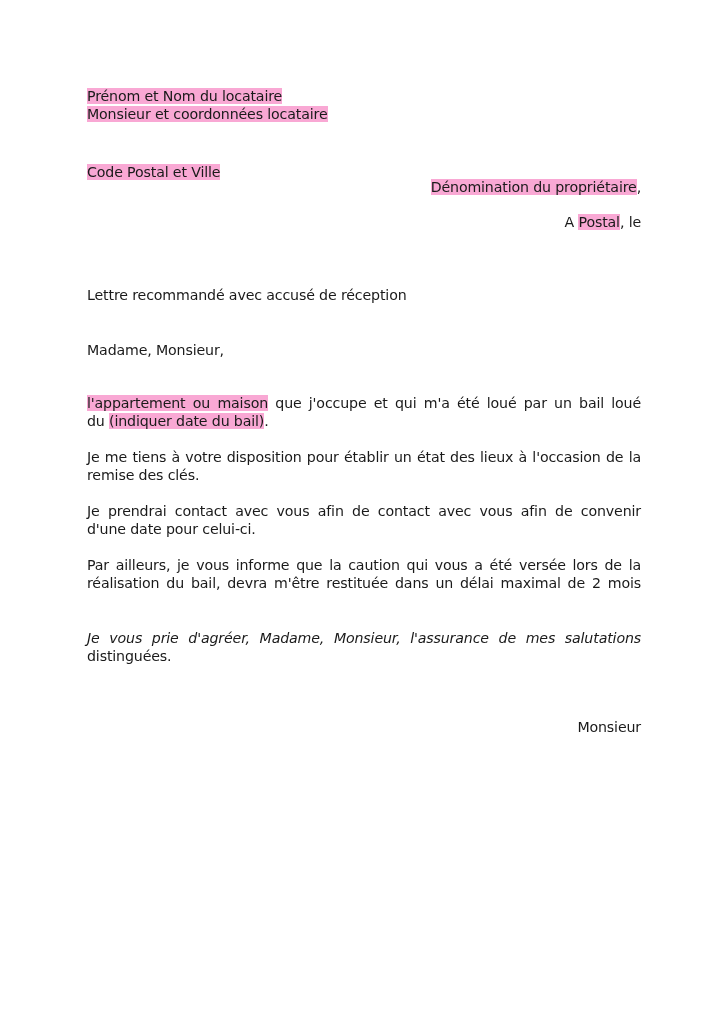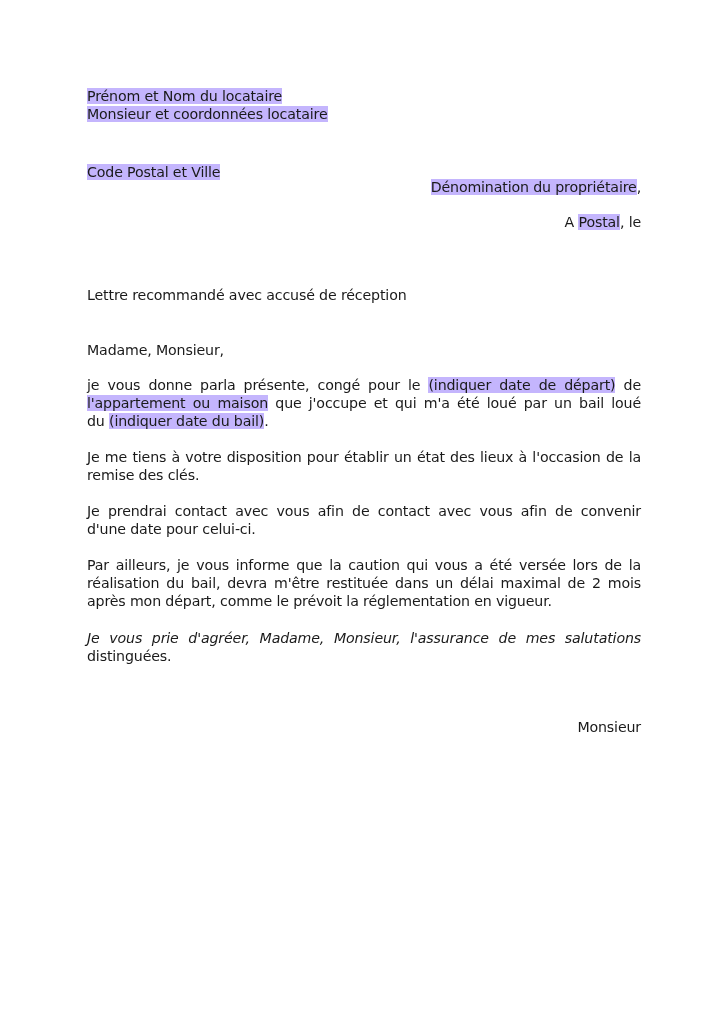--- a/index.html
+++ b/index.html
@@ -2,21 +2,21 @@
 <html><head>
 <meta charset="utf-8">
 <style>
   html, body { margin: 0; padding: 0; background: #ffffff; }
   body { width: 728px; height: 1031px; position: relative; overflow: hidden;
          font-family: "DejaVu Sans", sans-serif; color: #1a1a1a; }
   .page { position: absolute; left: 0; top: 0; width: 728px; height: 1031px; background: #fff; }
   .line { position: absolute; font-size: 14.2px; line-height: 18px; white-space: nowrap; letter-spacing: -0.15px; }
   .left { left: 87px; }
   .right { right: 87px; text-align: right; padding-left: 32px; }
-  .hl { background: #c4b5fd; }
+  .hl { background: #f9a8d4; }
   .just { left: 87px; width: 554px; white-space: normal; text-align: justify; text-align-last: left; }
   .just-full { text-align-last: justify; }
 </style>
 </head>
 <body>
 
 <div class="page">
 
   <div class="line left" style="top:87px;">
     <span class="hl">Prénom et Nom du locataire</span>
@@ -32,32 +32,30 @@
     <span class="hl">Dénomination du propriétaire</span><span>,</span>
   </div>
   <div class="line right" style="top:213px;">
     <span>A </span><span class="hl">Postal</span><span>, le</span>
   </div>
 
   <div class="line left" style="top:286px;">Lettre recommandé avec accusé de réception</div>
 
   <div class="line left" style="top:341px;">Madame, Monsieur,</div>
 
-  <div class="line just just-full" style="top:376px;"><span>je vous donne parla présente, congé pour le </span><span class="hl">(indiquer date de départ)</span><span> de</span></div>
   <div class="line just just-full" style="top:394px;"><span class="hl">l'appartement ou maison</span><span> que j'occupe et qui m'a été loué par un bail loué</span></div>
   <div class="line left" style="top:412px;"><span>du </span><span class="hl">(indiquer date du bail)</span><span>.</span></div>
 
   <div class="line just just-full" style="top:448px;">Je me tiens à votre disposition pour établir un état des lieux à l'occasion de la</div>
   <div class="line left" style="top:466px;">remise des clés.</div>
 
   <div class="line just just-full" style="top:502px;">Je prendrai contact avec vous afin de contact avec vous afin de convenir</div>
   <div class="line left" style="top:520px;">d'une date pour celui-ci.</div>
 
   <div class="line just just-full" style="top:556px;">Par ailleurs, je vous informe que la caution qui vous a été versée lors de la</div>
   <div class="line just just-full" style="top:574px;">réalisation du bail, devra m'être restituée dans un délai maximal de 2 mois</div>
-  <div class="line left" style="top:592px;">après mon départ, comme le prévoit la réglementation en vigueur.</div>
 
   <div class="line just just-full" style="top:629px;font-style:italic;">Je vous prie d'agréer, Madame, Monsieur, l'assurance de mes salutations</div>
   <div class="line left" style="top:647px;">distinguées.</div>
 
   <div class="line right" style="top:718px;">Monsieur</div>
 
 </div>
 
 </body></html>

